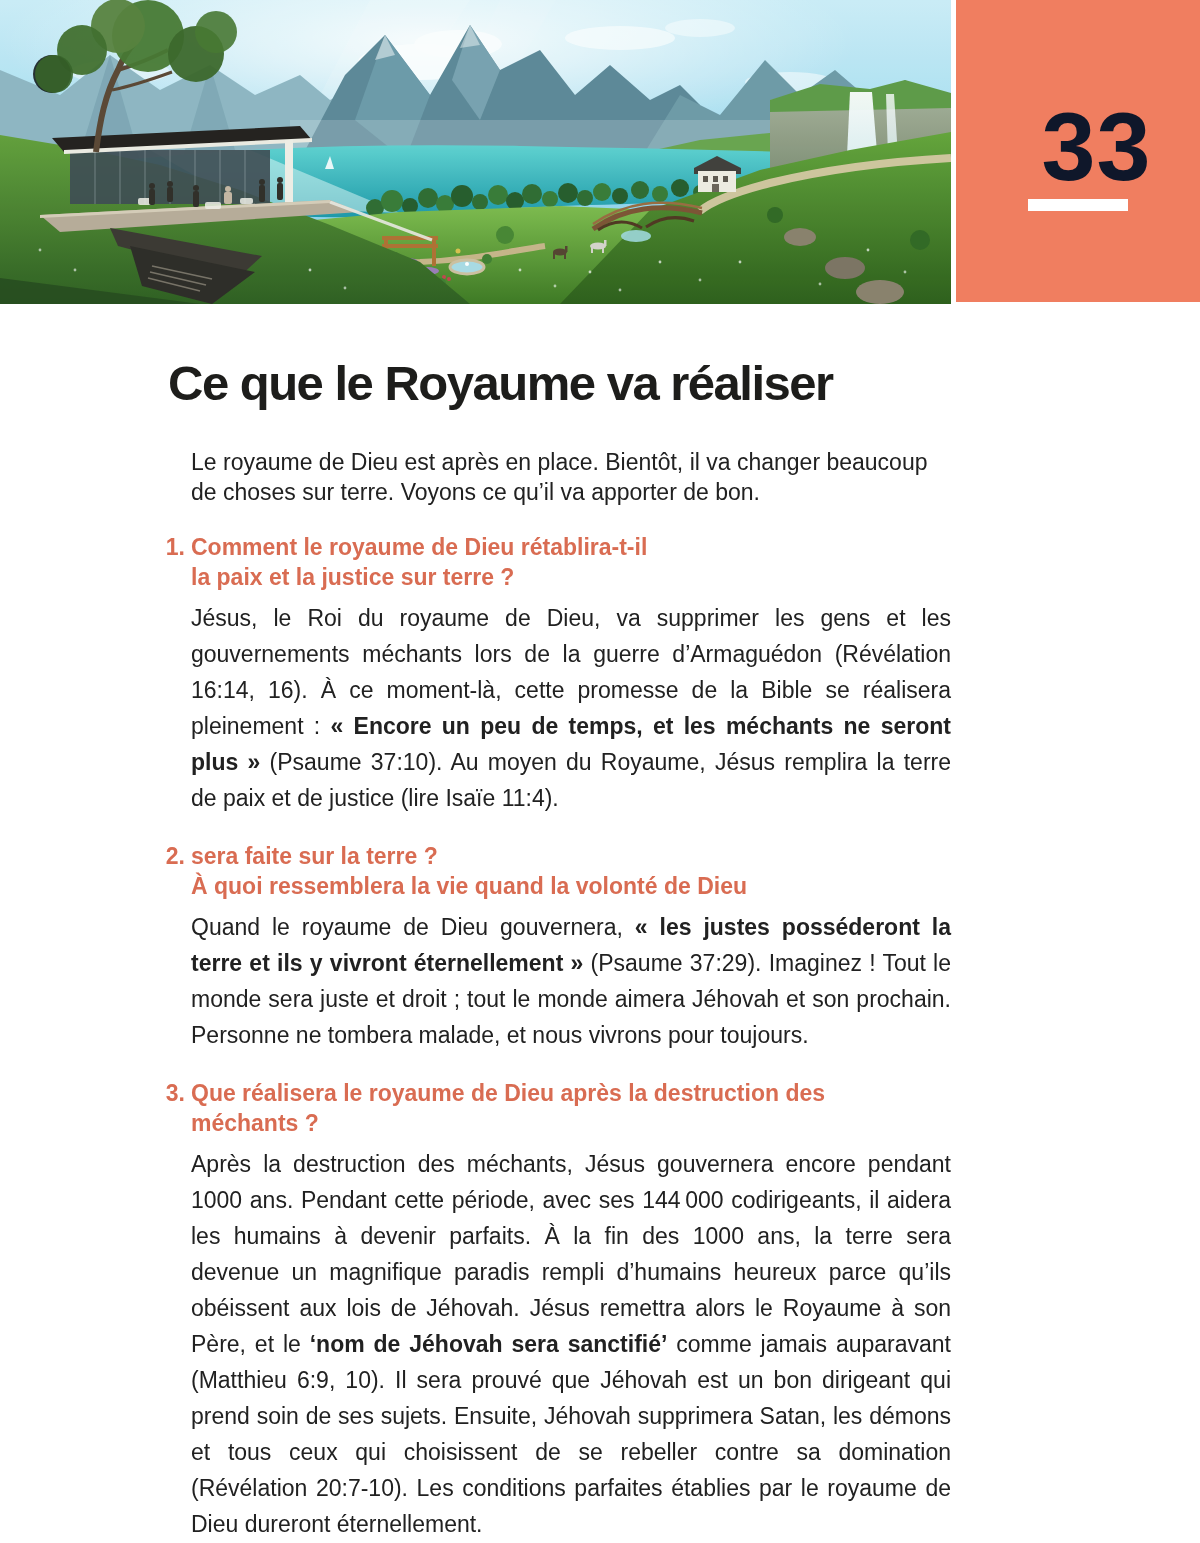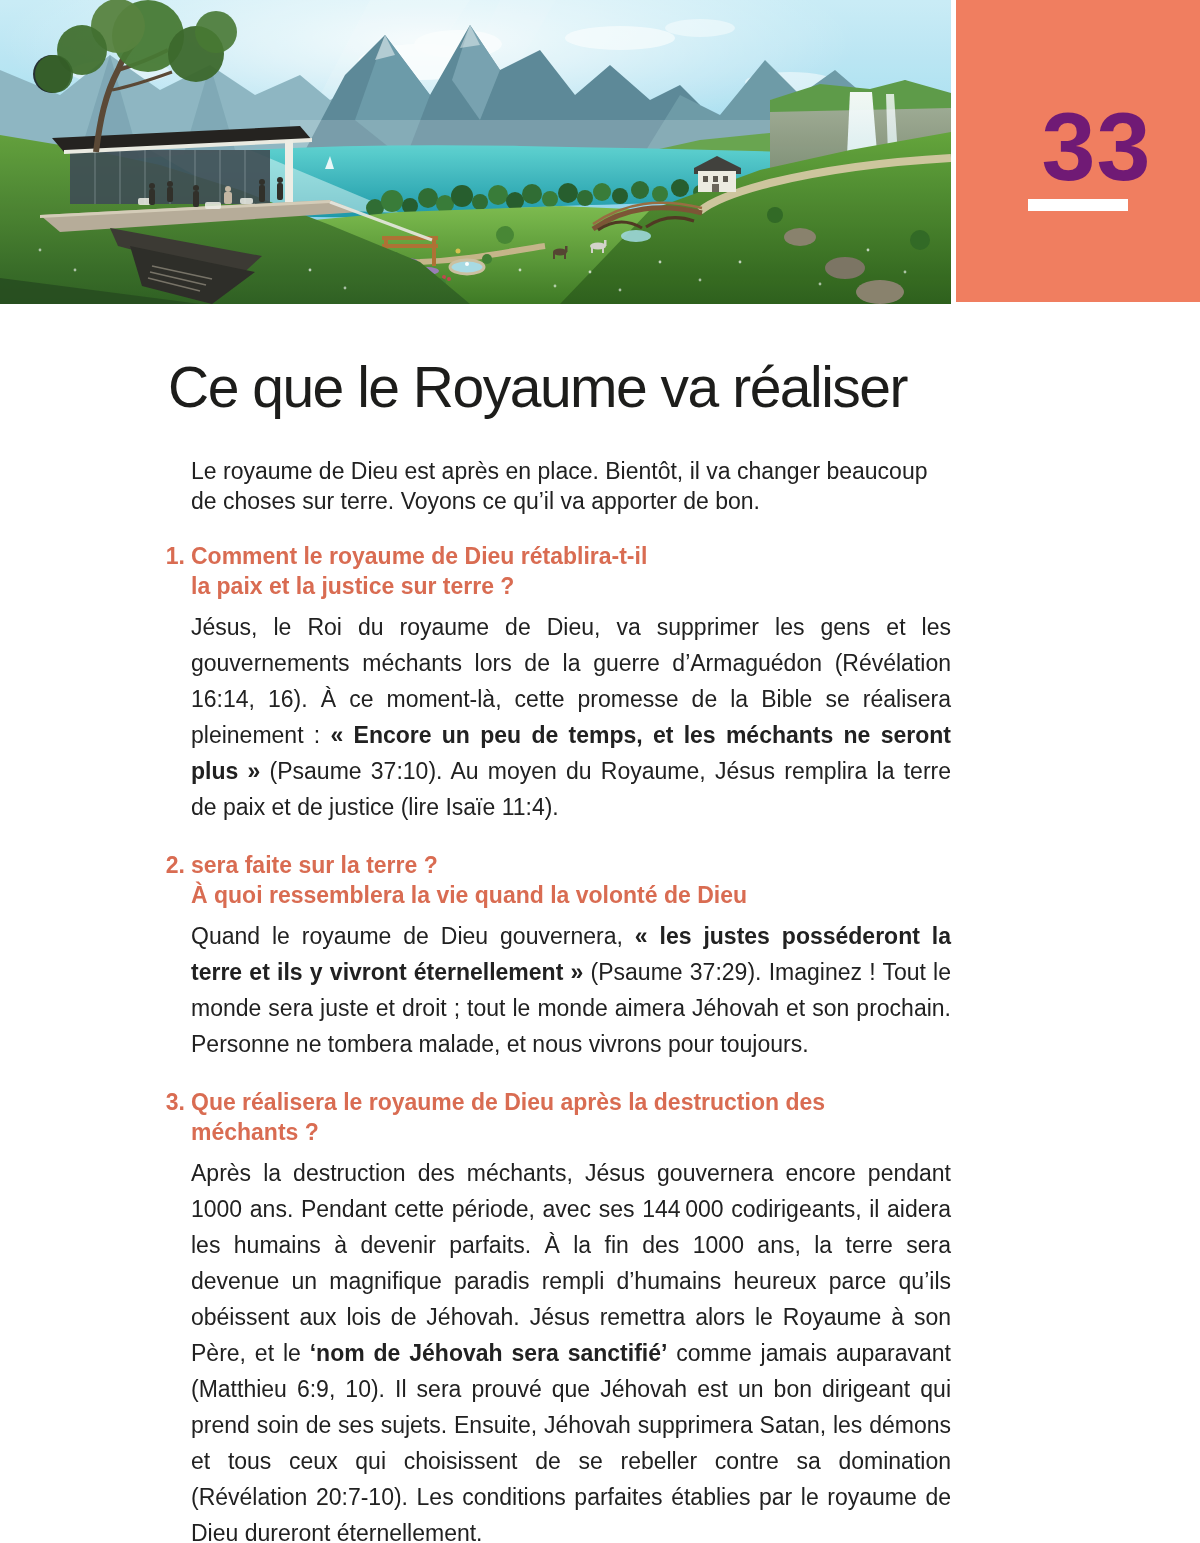--- a/index.html
+++ b/index.html
@@ -12,27 +12,27 @@
   *{box-sizing:border-box;}
   html,body{margin:0;padding:0;background:#fff;}
   body{font-family:"Liberation Sans","DejaVu Sans",sans-serif;color:var(--body-color);}
   .page{position:relative;width:1200px;height:1543px;margin:0 auto;background:#fff;overflow:hidden;}
 
   
   .hero{position:relative;width:1200px;height:307px;}
   .hero-image{position:absolute;left:0;top:0;width:951px;height:304px;overflow:hidden;}
   .hero-image svg{display:block;}
   .lesson-badge{position:absolute;left:956px;top:0;width:244px;height:302px;background:var(--accent);}
-  .lesson-number{position:absolute;top:98px;left:0;right:0;text-align:center;color:#701a75;
+  .lesson-number{position:absolute;top:98px;left:0;right:0;text-align:center;color:#0f172a;
                  font-weight:700;font-size:97px;line-height:1;letter-spacing:1px;padding-left:37px;}
   .lesson-underline{position:absolute;top:199px;left:72px;width:100px;height:12px;background:#fff;}
 
   
   .content{padding:0 249px 0 191px;}
-  .title{margin:50px 0 0 -23px;font-size:57px;line-height:1.08;font-weight:400;
+  .title{margin:50px 0 0 -23px;font-size:49px;line-height:1.08;font-weight:700;
          letter-spacing:-1.5px;color:var(--title-color);}
   .intro{margin:37px 0 0;font-size:23px;line-height:30px;}
   .qa{margin-top:25px;}
   .question{position:relative;margin:0;font-size:23px;line-height:30px;font-weight:700;color:var(--heading);}
   .q-number{position:absolute;left:-36px;width:30px;text-align:right;}
   .q-line{display:block;}
   .answer{margin:8px 0 0;font-size:23px;line-height:36px;text-align:justify;}
   .answer b{font-weight:700;}
 </style>
 </head>

